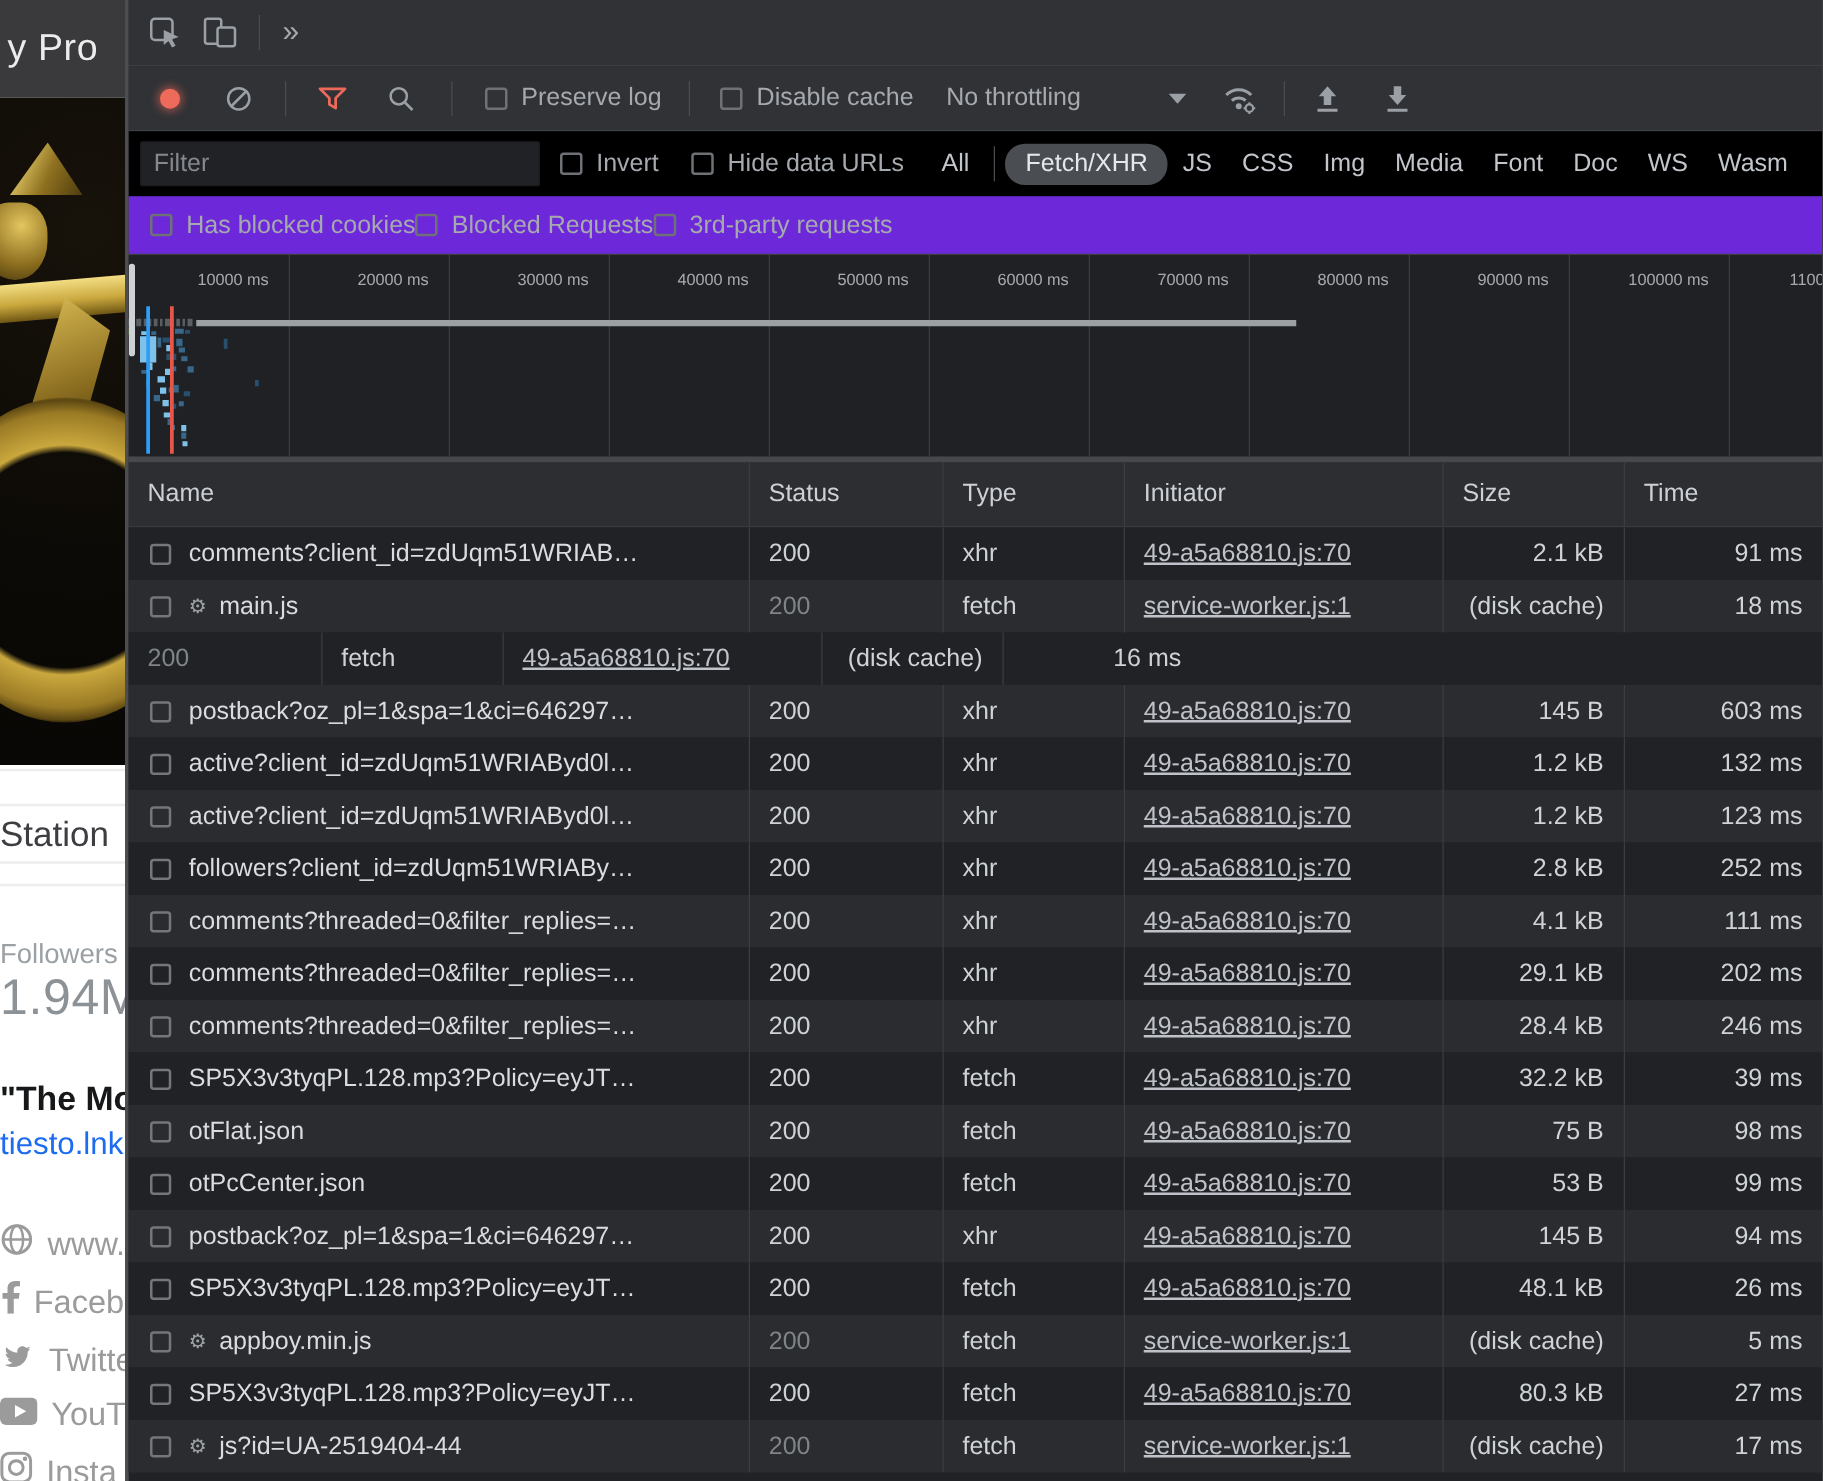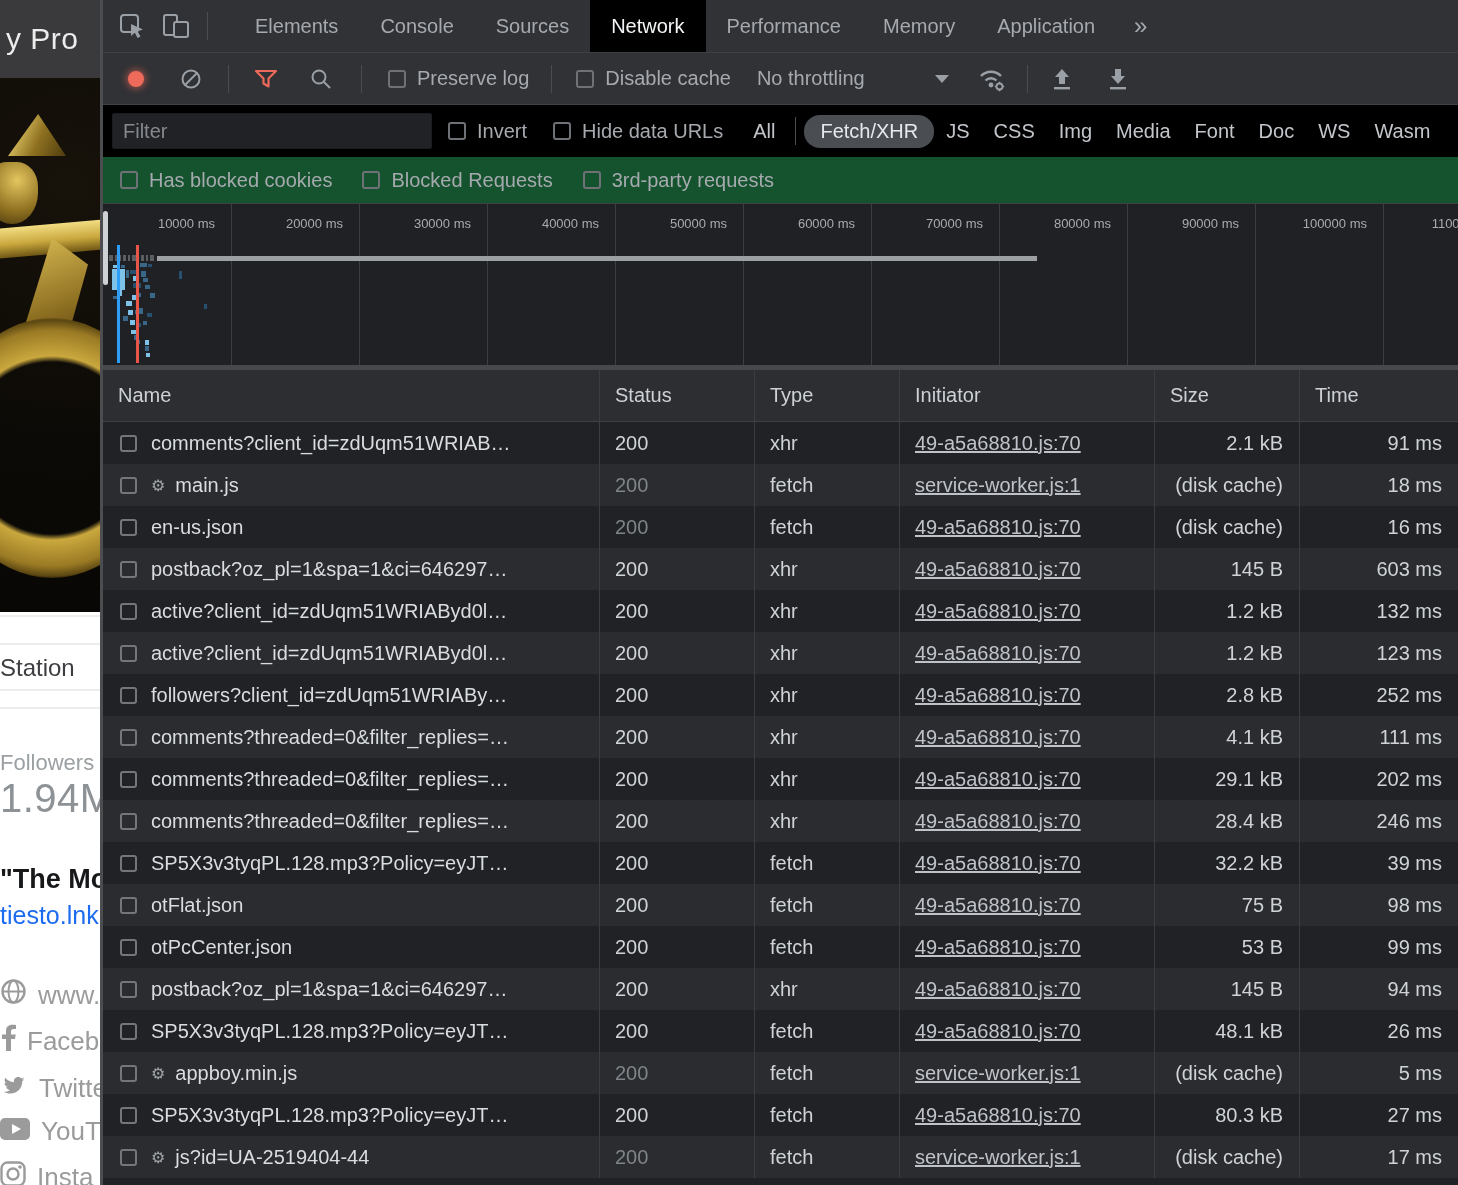--- a/index.html
+++ b/index.html
@@ -19,21 +19,21 @@
     background:radial-gradient(circle at 60% 30%,#e3c55f,#8a6c1e 60%,#3f310b);}
   .gold-band{position:absolute;left:-8px;top:146px;width:120px;height:30px;transform:rotate(-5deg);
     background:linear-gradient(180deg,#f2dd83,#caa83e 55%,#6e5614);}
   .gold-prism{position:absolute;left:26px;top:160px;width:62px;height:120px;
     clip-path:polygon(42% 0,100% 22%,58% 100%,0 70%);
     background:linear-gradient(160deg,#d8ba53,#8a6c20 60%,#473709);}
   .gold-ring{position:absolute;left:-58px;top:240px;width:220px;height:260px;border-radius:50%;
     background:radial-gradient(circle at 50% 50%, transparent 86px, #caa83e 92px, #9a7a24 118px, #5c4712 128px, transparent 132px);}
   .strip-body{position:absolute;left:0;top:612px;width:100px;height:573px;background:#fff;}
   .hr{position:absolute;left:0;width:100px;height:2px;background:#ededed;}
-  .station{position:absolute;left:0;top:34px;width:96px;height:44px;color:#3d3d42;font-size:24px;
+  .station{position:absolute;left:0;top:34px;width:96px;height:44px;color:#3d3d42;font-size:28px;
     display:flex;align-items:center;}
   .followers-label{position:absolute;left:0;top:138px;color:#9aa0a3;font-size:22px;}
   .followers-count{position:absolute;left:0;top:164px;color:#8d9296;font-size:40px;letter-spacing:.5px;}
   .bio-line{position:absolute;left:0;top:252px;color:#17181a;font-size:27px;font-weight:bold;white-space:nowrap;}
   .bio-link{position:absolute;left:0;top:289px;color:#1d6bef;font-size:25px;white-space:nowrap;}
   .social{position:absolute;left:0;width:120px;height:32px;display:flex;align-items:center;gap:11px;
     color:#9b9b9b;font-size:26px;white-space:nowrap;}
   .social svg{flex:0 0 auto;}
 
   
@@ -56,21 +56,21 @@
   .throttle{display:flex;align-items:center;gap:14px;font-size:20px;color:#a6aaaf;}
   .caret{width:0;height:0;border-left:7px solid transparent;border-right:7px solid transparent;border-top:8px solid #9aa0a6;}
 
   #filterbar1{height:52px;background:#000000;display:flex;align-items:center;}
   #filter-input{width:320px;height:36px;margin-left:9px;background:#212226;border:1px solid #1b1c1e;border-radius:2px;
     color:#c9cdd1;font-size:20px;padding:0 10px;outline:none;}
   #filter-input::placeholder{color:#85898e;}
   #type-filters{display:flex;align-items:center;margin-left:18px;gap:0;}
   .type-item{font-size:20px;color:#c2c6cb;padding:4px 12px;white-space:nowrap;}
   .type-item.selected{background:#4a4d52;color:#e6e9ec;border-radius:16px;padding:5px 16px;}
-  #filterbar2{height:47px;background:#14532d;border-bottom:1px solid #3d4044;display:flex;align-items:center;gap:30px;}
+  #filterbar2{height:47px;background:#6d28d9;border-bottom:1px solid #3d4044;display:flex;align-items:center;}
 
   #timeline{position:relative;height:161px;background:#1f2124;overflow:hidden;}
   .grid-line{position:absolute;top:0;width:1px;height:161px;background:#3a3d41;}
   .tick-label{position:absolute;top:12px;width:120px;text-align:right;padding-right:8px;
     font-size:13px;color:#a7abb0;white-space:nowrap;}
   .ov-bar{position:absolute;}
   .marker{position:absolute;top:41px;width:3px;height:118px;}
   .grip{position:absolute;left:0;top:7px;width:5px;height:74px;background:#cfd2d5;border-radius:3px;}
   .thick-sep{height:5px;background:#46484c;}
 
@@ -169,29 +169,20 @@
           <path d="M13 12 L25 17.5 L19.5 19.3 L22.5 24.5 L19.6 26 L16.8 20.8 L13 24 Z" fill="#9aa0a6"></path>
         </svg>
       </div>
       <div class="tb-icon" style="margin-left:14px">
         <svg width="30" height="28" viewBox="0 0 30 28">
           <rect x="3" y="3" width="13" height="20" rx="2" fill="none" stroke="#9aa0a6" stroke-width="2"></rect>
           <rect x="13" y="10" width="14" height="15" rx="2" fill="#303236" stroke="#9aa0a6" stroke-width="2"></rect>
         </svg>
       </div>
       <div class="vdiv" style="margin-left:16px"></div>
-      <div id="tabs">
-          <div class="tab">Elements</div>
-          <div class="tab">Console</div>
-          <div class="tab">Sources</div>
-          <div class="tab selected">Network</div>
-          <div class="tab">Performance</div>
-          <div class="tab">Memory</div>
-          <div class="tab">Application</div>
-        </div>
       <div class="more-tabs">»</div>
     </div>
 
     <div id="toolbar">
       <div class="tool" style="margin-left:25px">
           <div class="record-dot"></div>
         </div>
       <div class="tool" style="margin-left:36px">
         <svg width="22" height="22" viewBox="0 0 22 22">
           <circle cx="11" cy="11" r="8.5" fill="none" stroke="#9aa0a6" stroke-width="2"></circle>
@@ -393,24 +384,20 @@
           </div>
           <div class="cell c-status w-status dim">200</div>
           <div class="cell c-type w-type">fetch</div>
           <div class="cell c-init w-init">
             <span>service-worker.js:1</span>
           </div>
           <div class="cell c-size w-size">(disk cache)</div>
           <div class="cell c-time w-time">18 ms</div>
         </div>
         <div class="row odd">
-          <div class="cell c-name w-name">
-            <span class="row-chk"></span>
-            <span>en-us.json</span>
-          </div>
           <div class="cell c-status w-status dim">200</div>
           <div class="cell c-type w-type">fetch</div>
           <div class="cell c-init w-init">
             <span>49-a5a68810.js:70</span>
           </div>
           <div class="cell c-size w-size">(disk cache)</div>
           <div class="cell c-time w-time">16 ms</div>
         </div>
         <div class="row even">
           <div class="cell c-name w-name">

